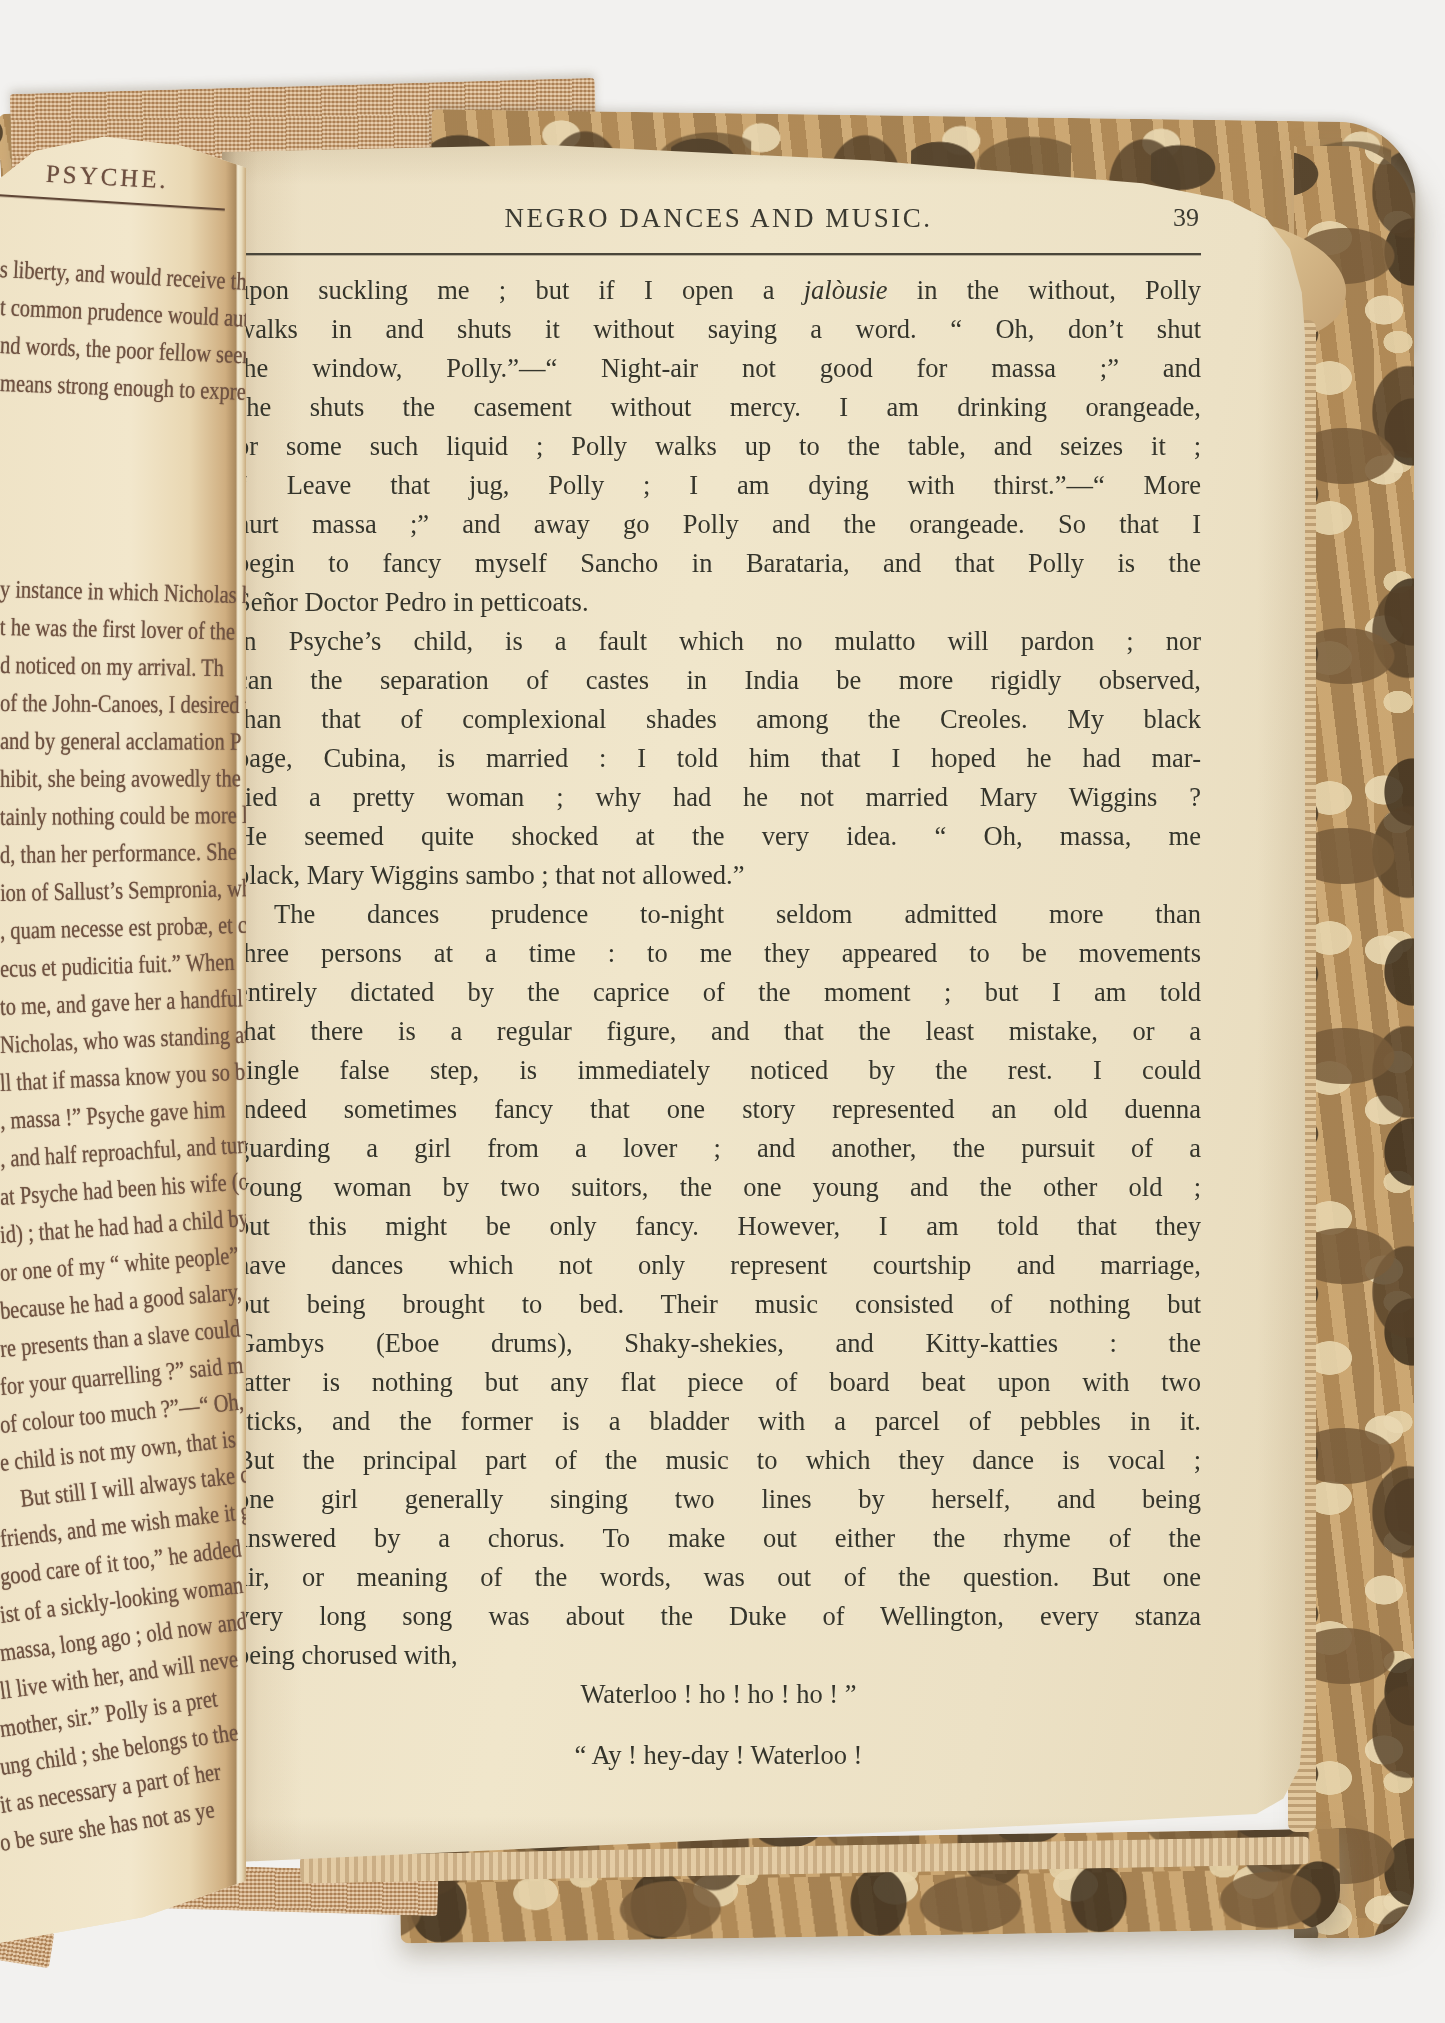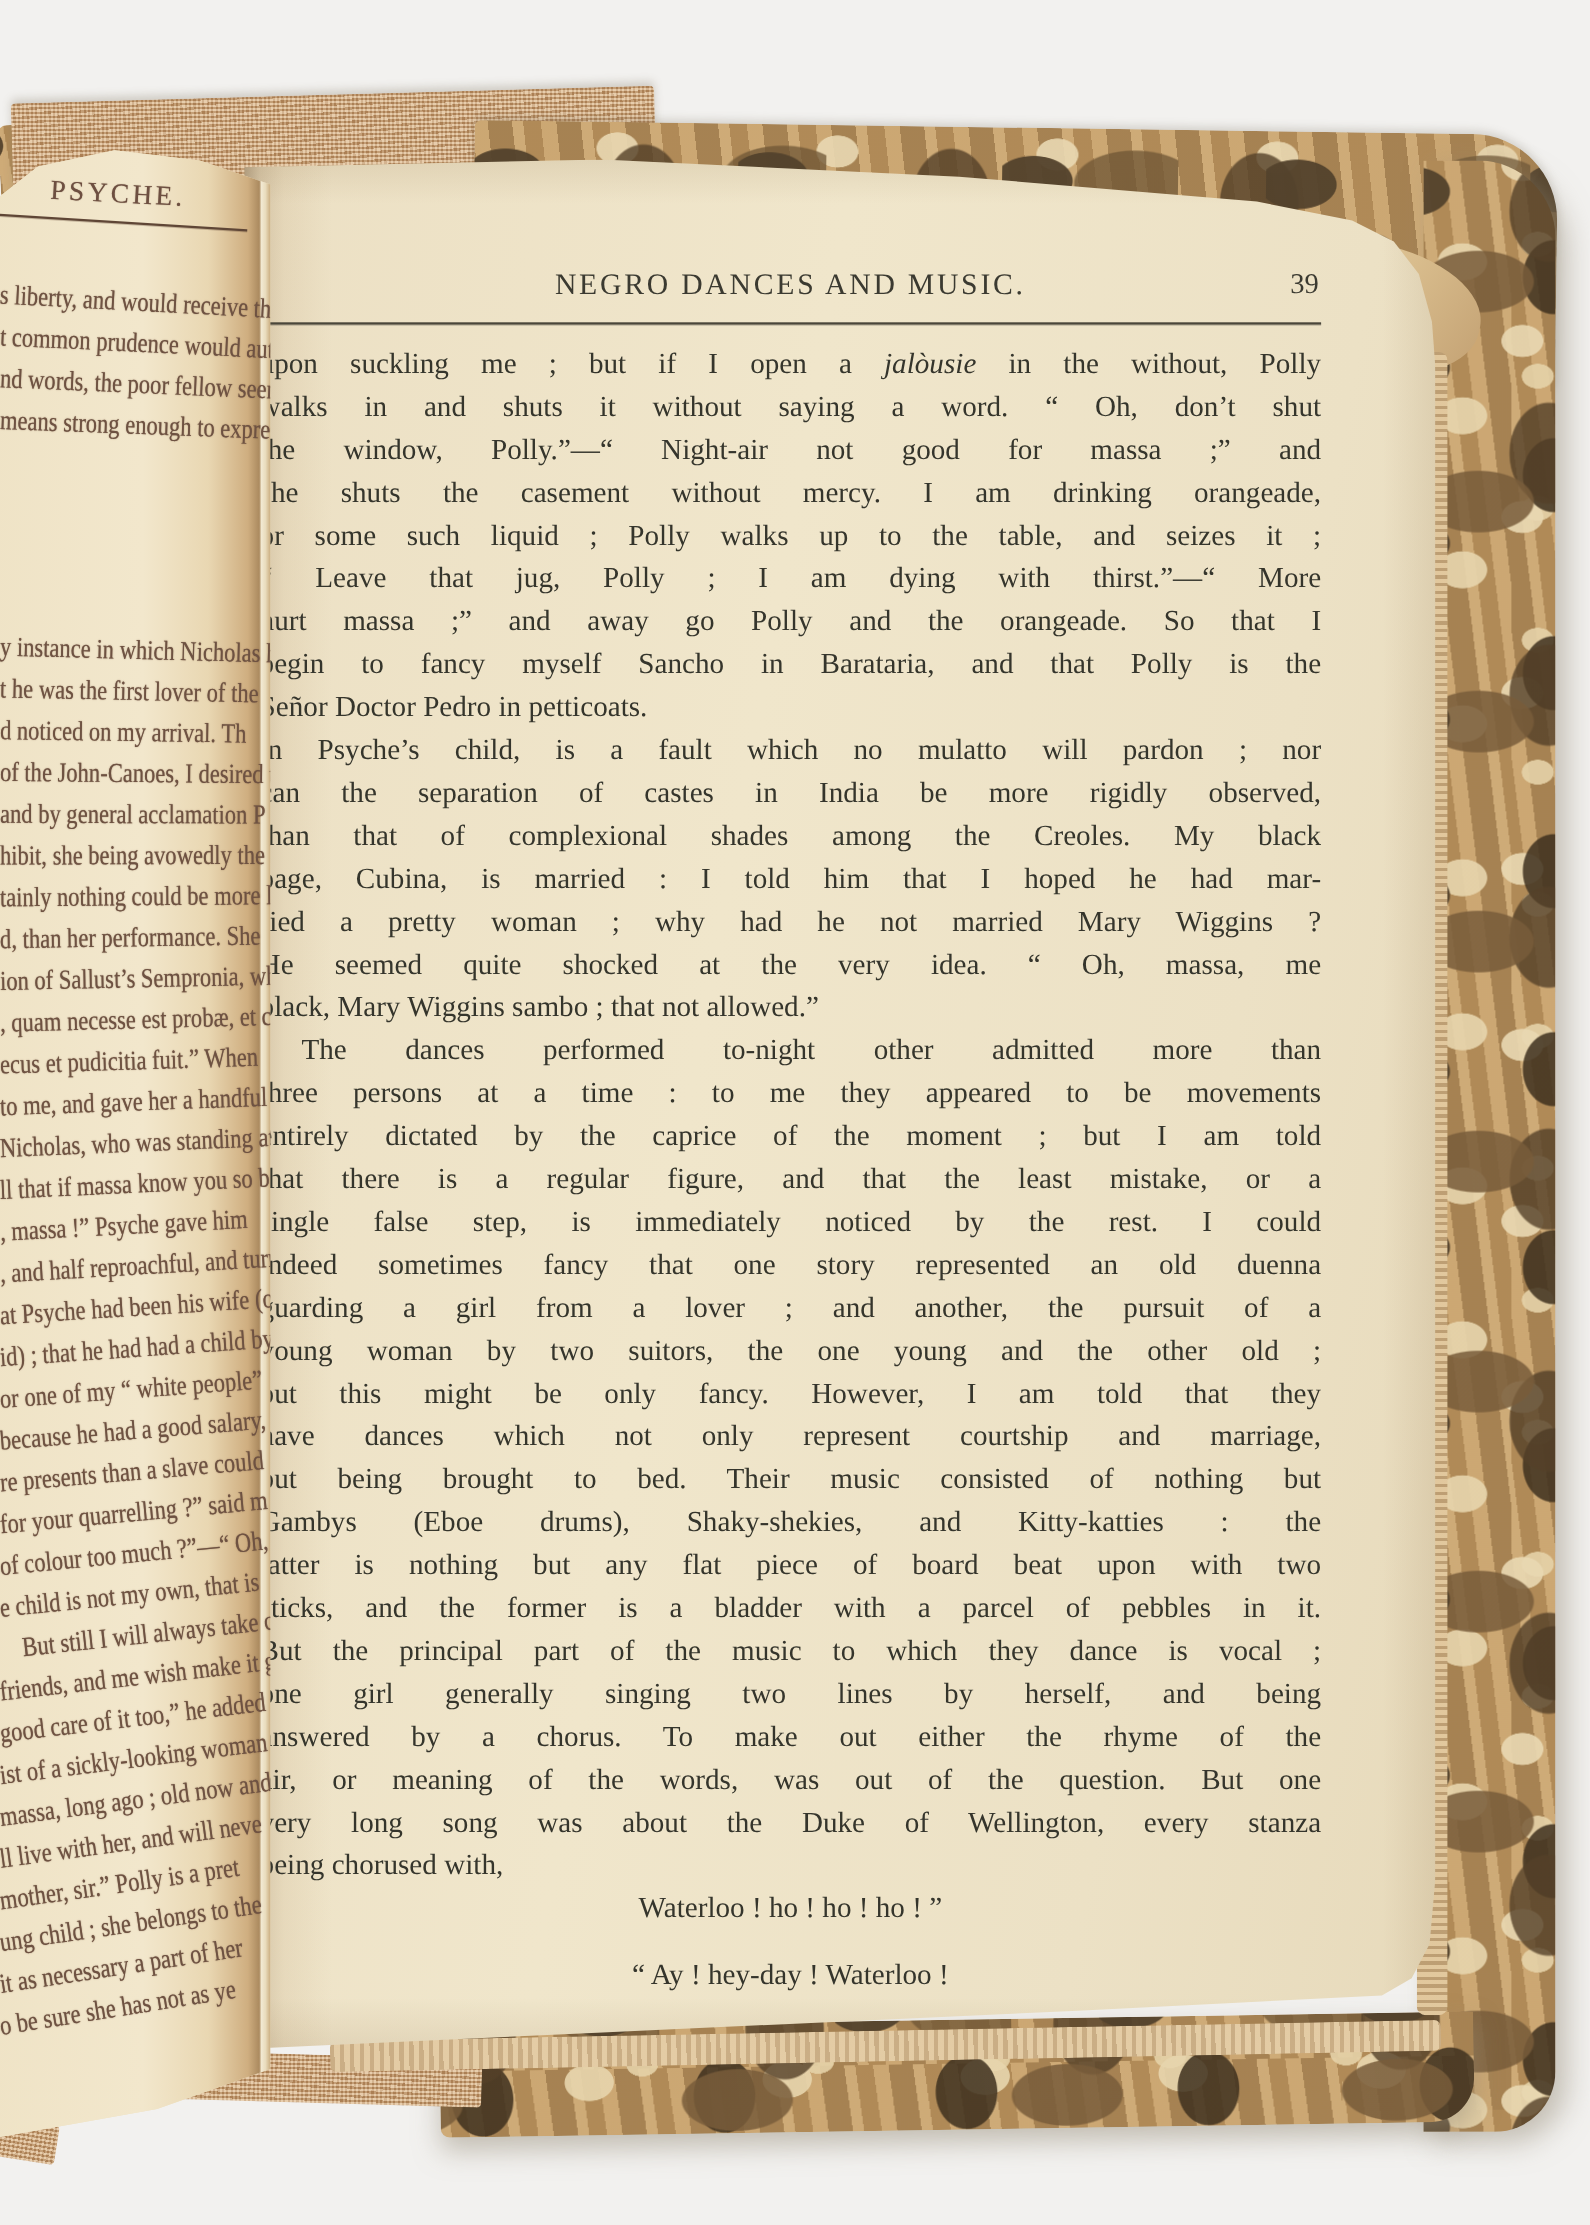--- a/index.html
+++ b/index.html
@@ -71,21 +71,21 @@
       linear-gradient(to left, rgba(130,95,50,.13) 0, rgba(0,0,0,0) 48px),
       linear-gradient(to top, rgba(120,85,45,.16) 0, rgba(0,0,0,0) 64px),
       linear-gradient(to bottom, rgba(130,100,55,.12) 0, rgba(0,0,0,0) 40px),
       linear-gradient(100deg,#ece0c4 0,#f0e6cb 40%,#ece1c5 75%,#e7dabb 100%);
     clip-path:polygon(0 .4%, 30% 0, 60% .9%, 85% 2.2%, 93% 3.2%, 96.5% 4.3%, 98.6% 6%,
       99.7% 8.5%, 100% 11%, 100% 90%, 99.5% 93.5%, 98% 95.3%, 95.5% 96.2%,
       70% 97%, 35% 98%, 0 99%);
     color:#35352c;
   }
   .rp-col{position:absolute;left:14px;top:50px;width:965px;}
-  .rp-head{position:relative;height:52px;margin-top:40px;}
+  .rp-head{position:relative;height:52px;}
   .rp-title{
     position:absolute;left:0;right:0;top:8px;text-align:center;
     font-size:27px;letter-spacing:2.5px;color:#3b3a31;white-space:nowrap;
   }
   .rp-number{position:absolute;right:2px;top:8px;font-size:26px;color:#3b3a31;}
   .rp-rule{height:2px;background:#4a463a;box-shadow:0 1px 0 rgba(74,70,58,.35);margin-top:6px;}
   .rp-text{margin-top:16px;font-size:26.5px;}
   .rp-line{height:39px;line-height:39px;overflow:hidden;
     text-align:justify;text-align-last:justify;white-space:normal;}
   .rp-line.endline{text-align-last:left;}
@@ -146,21 +146,21 @@
         <div class="rp-line"><span>hurt massa ;” and away go Polly and the orangeade.  So that I</span></div>
         <div class="rp-line"><span>begin to fancy myself Sancho in Barataria, and that Polly is the</span></div>
         <div class="rp-line endline"><span>Señor Doctor Pedro in petticoats.</span></div>
         <div class="rp-line"><span>in Psyche’s child, is a fault which no mulatto will pardon ; nor</span></div>
         <div class="rp-line"><span>can the separation of castes in India be more rigidly observed,</span></div>
         <div class="rp-line"><span>than that of complexional shades among the Creoles.  My black</span></div>
         <div class="rp-line"><span>page, Cubina, is married :  I told him that I hoped he had mar-</span></div>
         <div class="rp-line"><span>ried a pretty woman ;  why had he not married Mary Wiggins ?</span></div>
         <div class="rp-line"><span>He seemed quite shocked at the very idea.  “ Oh, massa, me</span></div>
         <div class="rp-line endline"><span>black, Mary Wiggins sambo ; that not allowed.”</span></div>
-        <div class="rp-line indent"><span>The dances performed to-night other admitted more than</span></div>
+        <div class="rp-line indent"><span>The dances prudence to-night seldom admitted more than</span></div>
         <div class="rp-line"><span>three persons at a time :  to me they appeared to be movements</span></div>
         <div class="rp-line"><span>entirely dictated by the caprice of the moment ;  but I am told</span></div>
         <div class="rp-line"><span>that there is a regular figure, and that the least mistake, or a</span></div>
         <div class="rp-line"><span>single false step, is immediately noticed by the rest.  I could</span></div>
         <div class="rp-line"><span>indeed sometimes fancy that one story represented an old duenna</span></div>
         <div class="rp-line"><span>guarding a girl from a lover ;  and another, the pursuit of a</span></div>
         <div class="rp-line"><span>young woman by two suitors, the one young and the other old ;</span></div>
         <div class="rp-line"><span>but this might be only fancy.  However, I am told that they</span></div>
         <div class="rp-line"><span>have dances which not only represent courtship and marriage,</span></div>
         <div class="rp-line"><span>but being brought to bed.  Their music consisted of nothing but</span></div>

